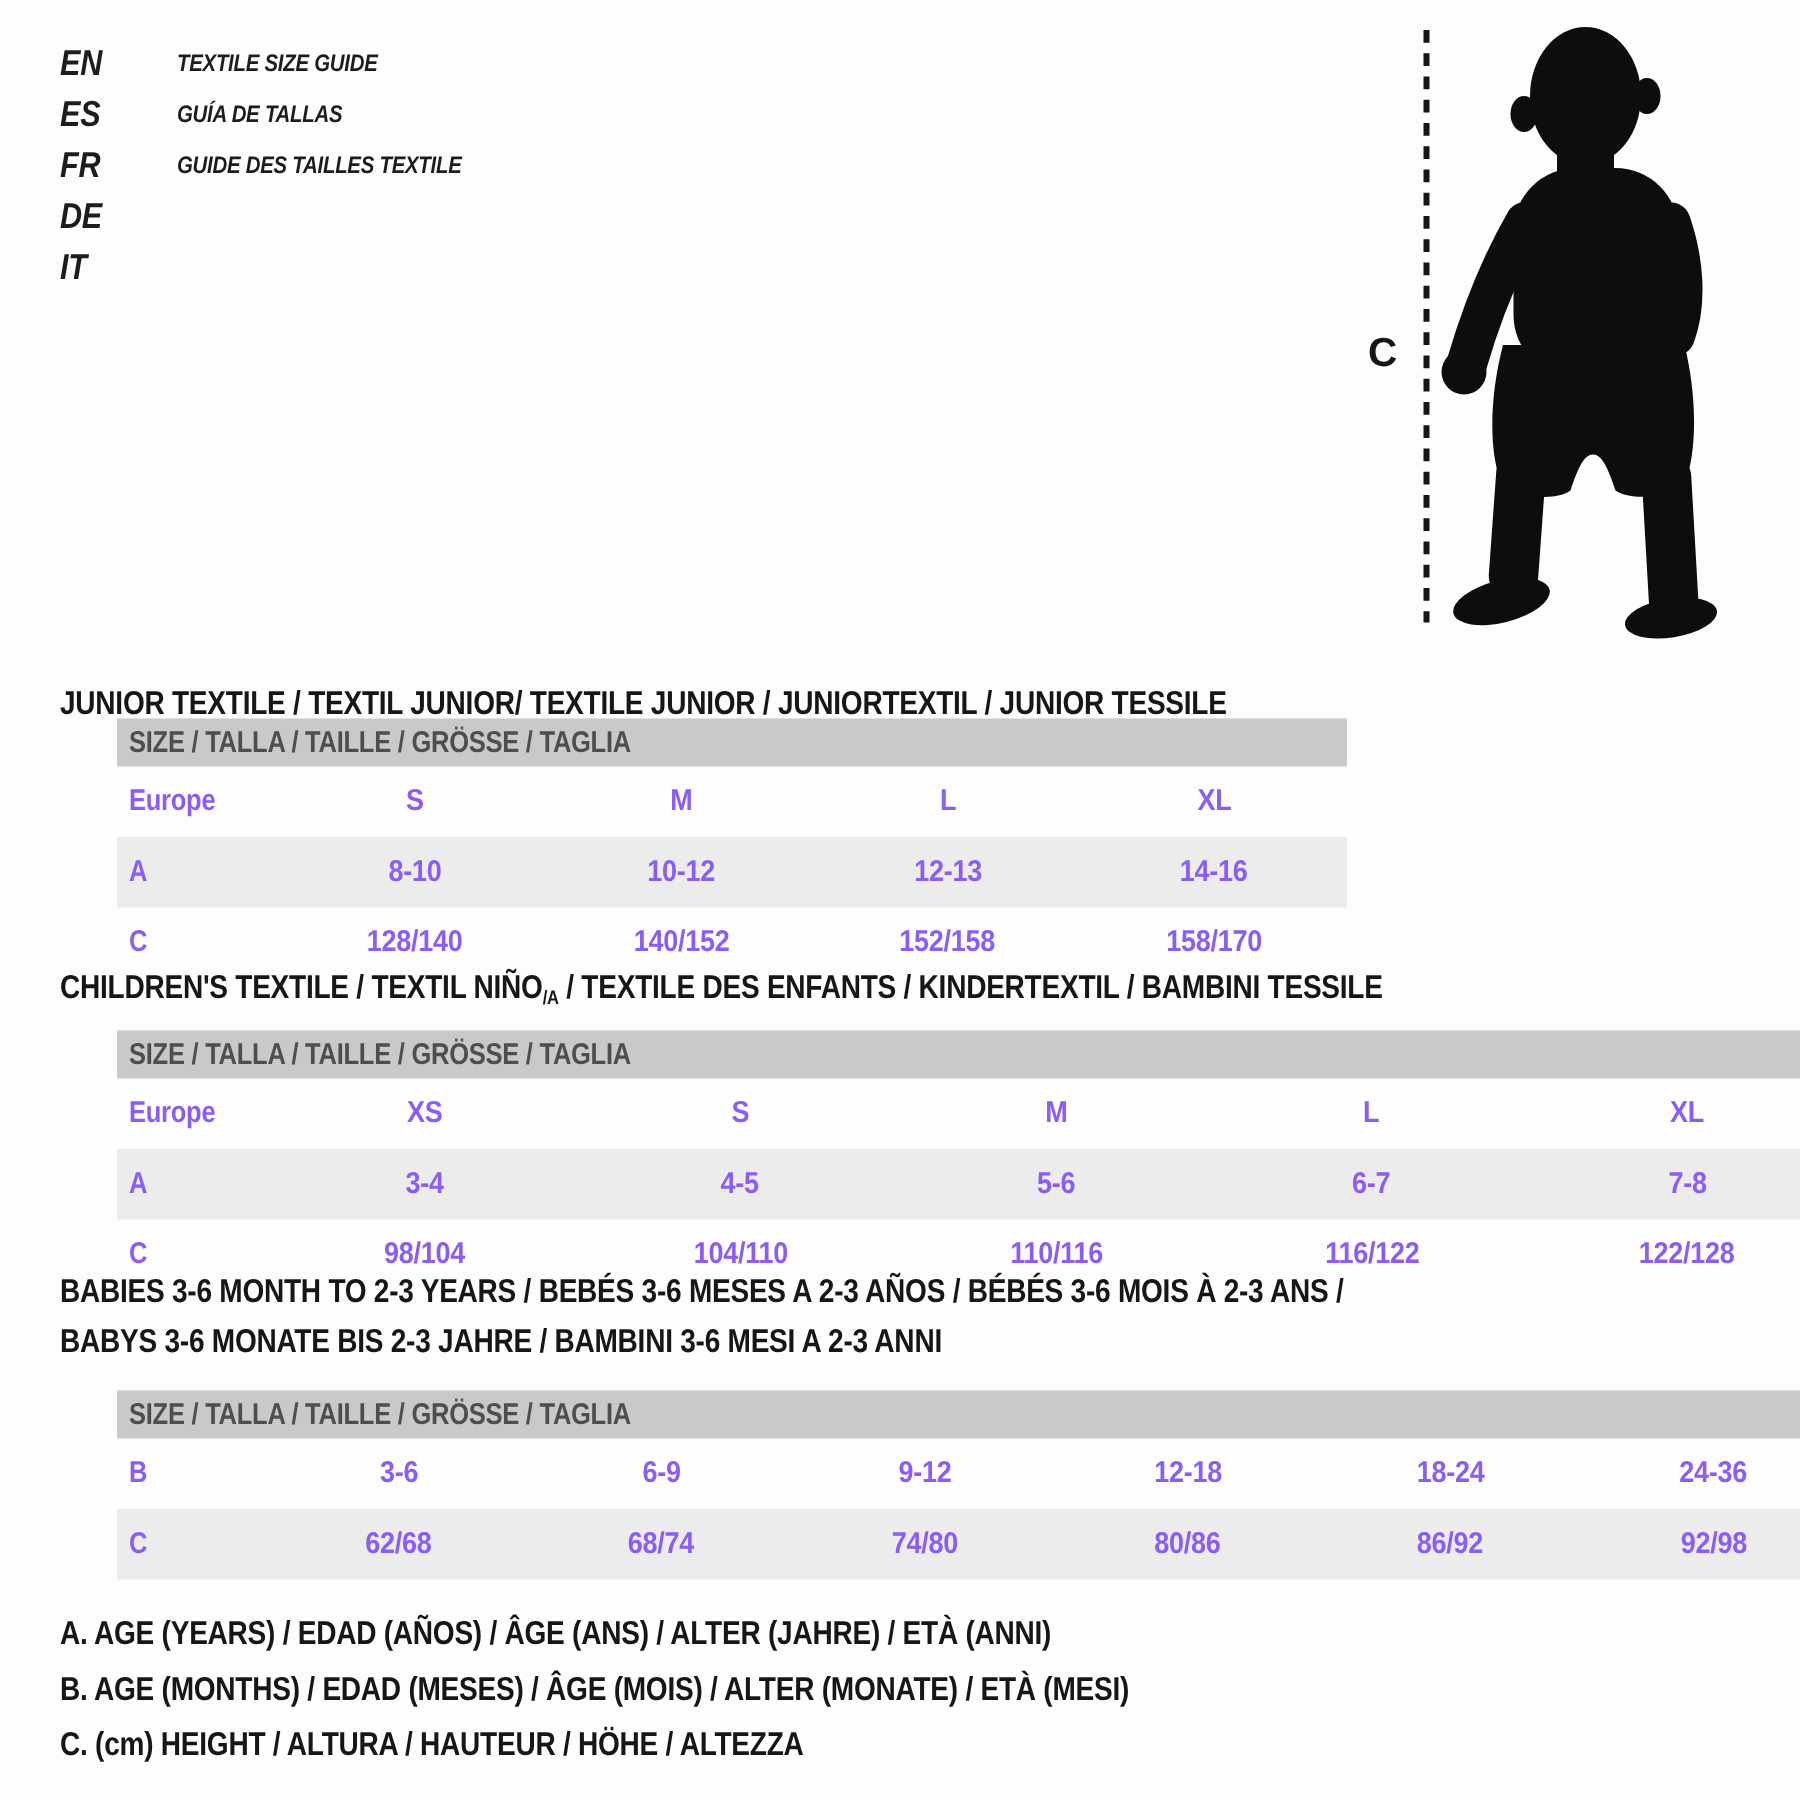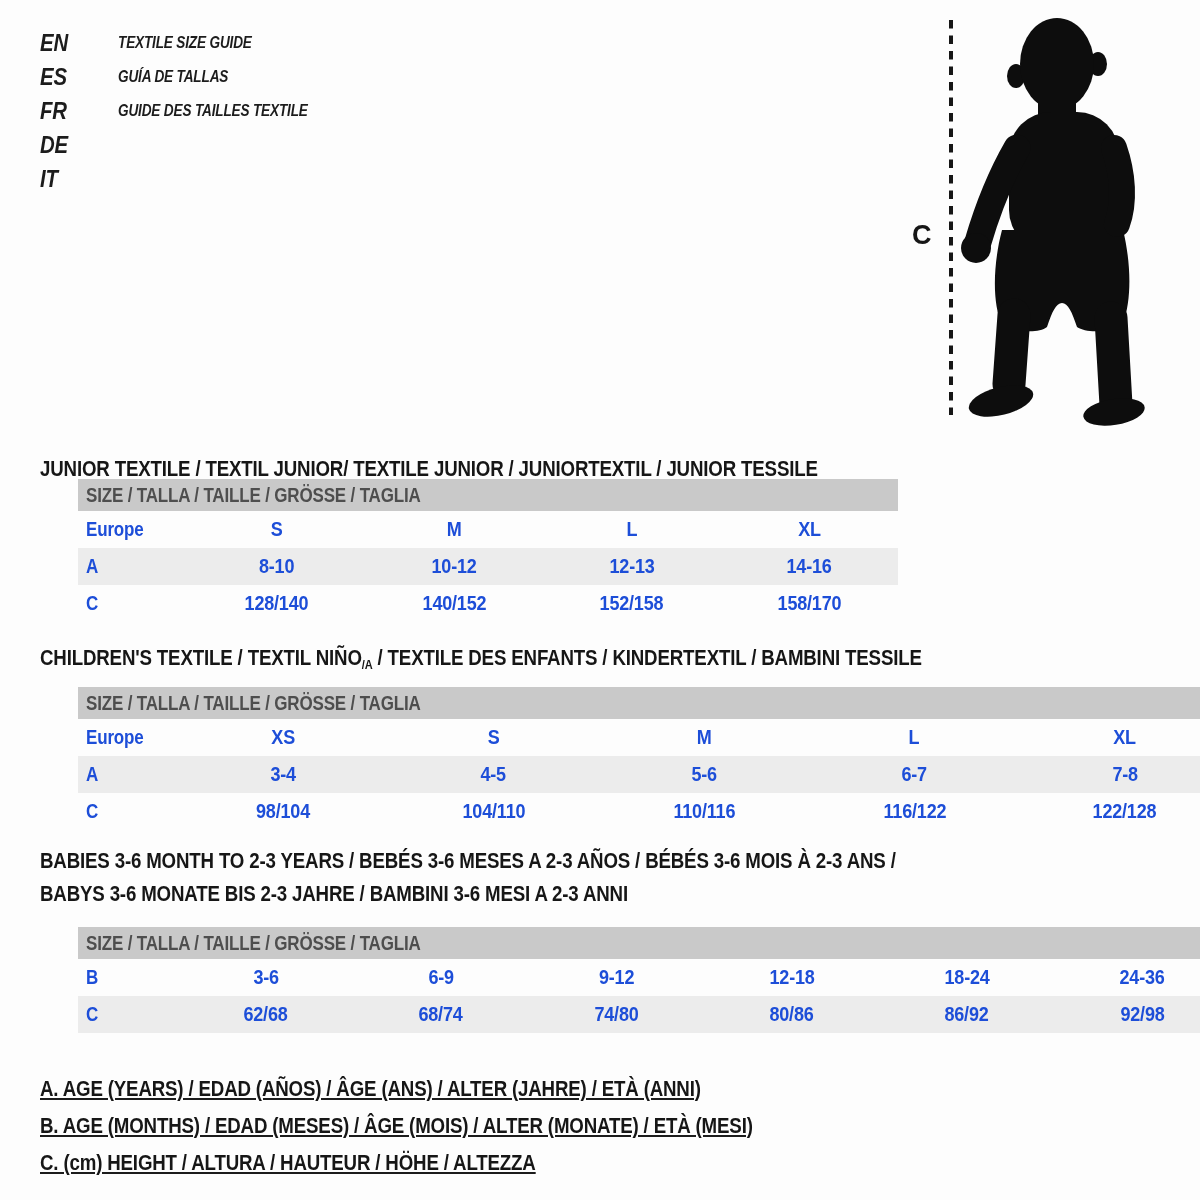--- a/index.html
+++ b/index.html
@@ -26,29 +26,29 @@
   #title3{top:844px;}
   .subA{font-size:13px;vertical-align:-4px;font-weight:700;}
 
   
   .table{position:absolute;left:30px;margin-left:48px;}
   #table1{top:479px;width:820px;}
   #table2{top:687px;width:1152px;}
   #table3{top:927px;width:1152px;}
   .thead{height:32px;background:#c9c9c9;display:flex;align-items:center;padding-left:8px;
          font-size:20px;font-weight:700;color:#4e4e4e;}
-  .trow{display:flex;height:37px;align-items:center;font-size:20px;font-weight:700;color:#1d4ed8;}
+  .trow{display:flex;height:47px;align-items:center;font-size:20px;font-weight:700;color:#8b5cf6;}
   .gray{background:#ececec;}
   .tl{padding-left:8px;}
   #table1 .tl{width:102px;}
   #table2 .tl,#table3 .tl{width:92px;}
   .tc{flex:1;text-align:center;}
 
   
-  .legend{position:absolute;left:40px;top:1070px;text-decoration:underline;}
+  .legend{position:absolute;left:40px;top:1070px;}
   .lline{height:37px;display:flex;align-items:center;font-size:22px;font-weight:700;color:#161616;}
 </style>
 </head>
 <body>
 
 <div class="canvas">
 
   <div class="langs">
     <div class="lrow">
       <div class="lcode"><span class="cx">EN</span></div>

